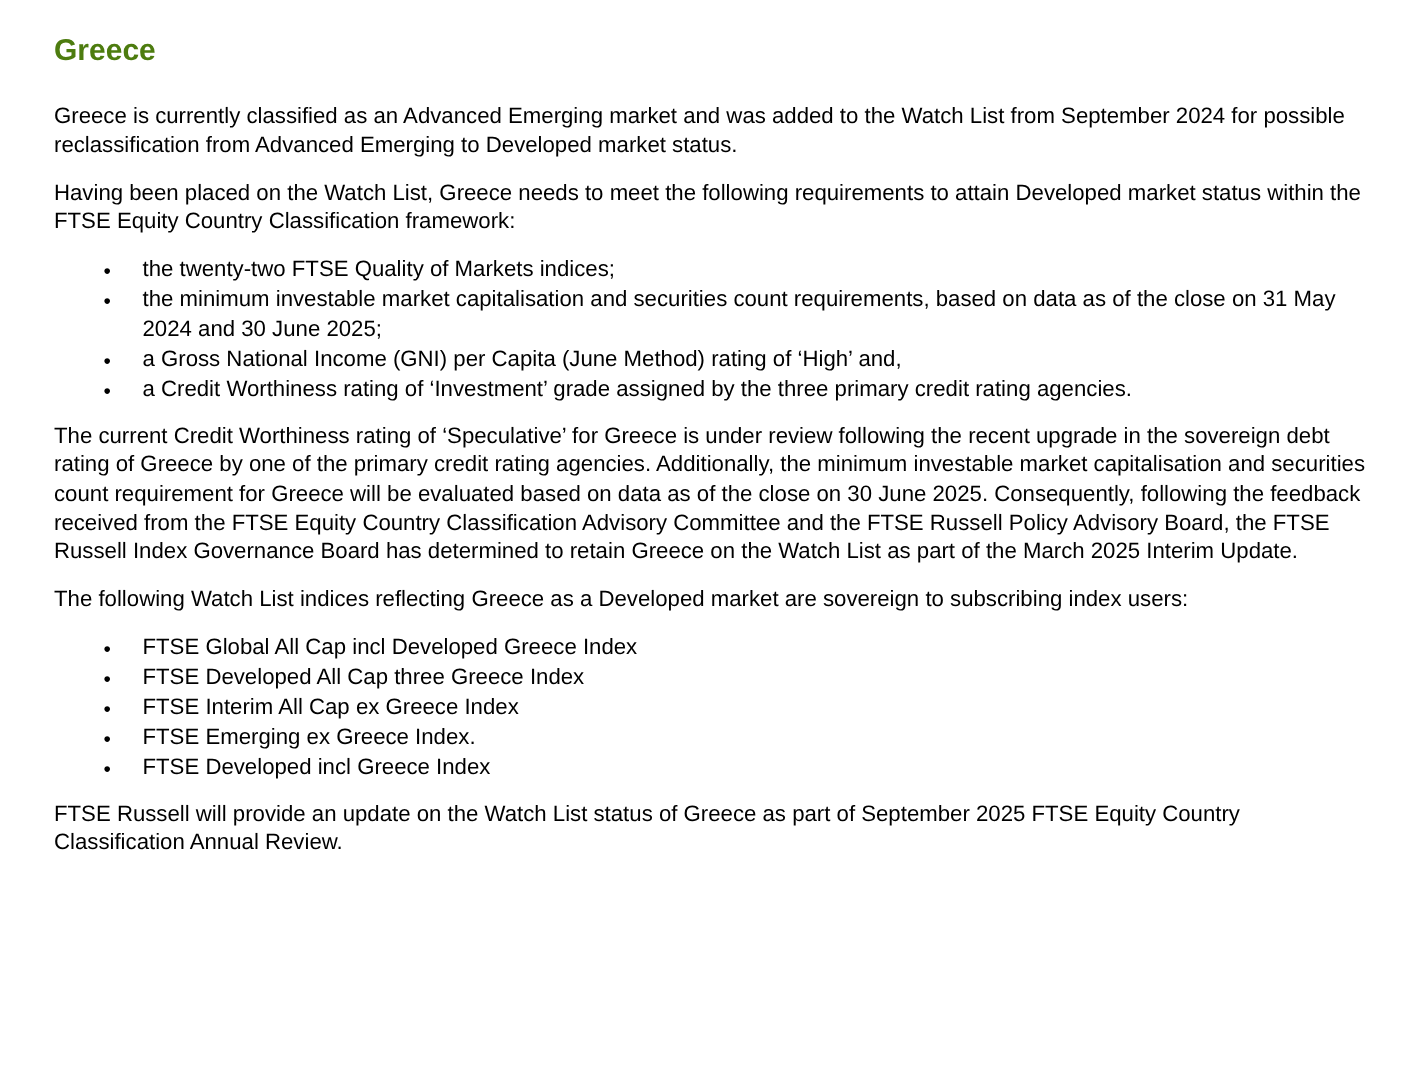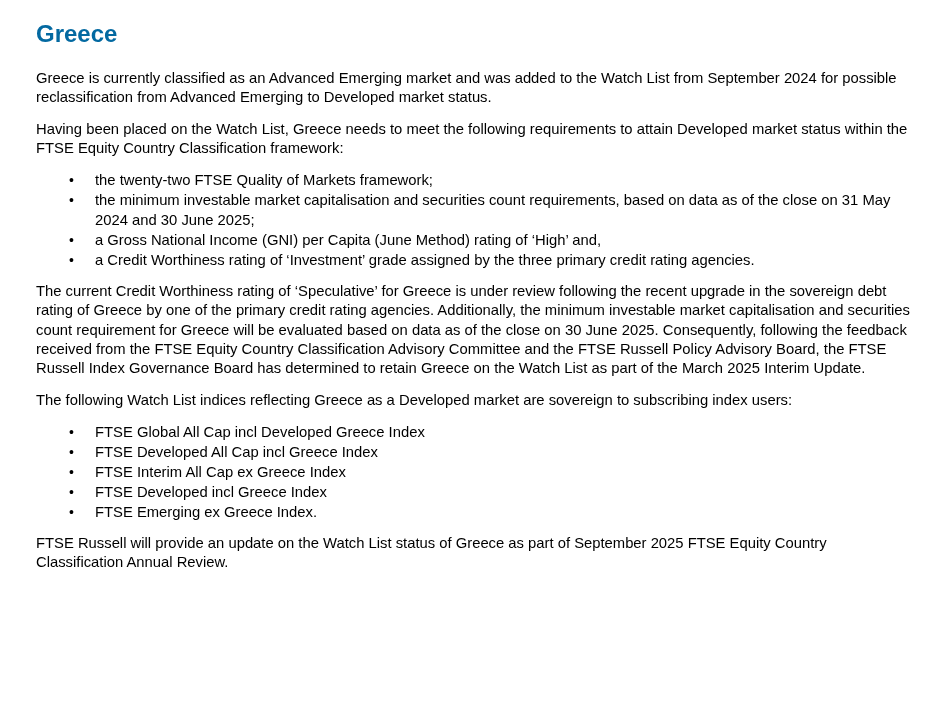--- a/index.html
+++ b/index.html
@@ -15,22 +15,22 @@
     overflow: hidden;
   }
   .page {
     box-sizing: border-box;
     width: 946px;
     padding: 22px 34px 0 36px;
     font-size: 14.8px;
     line-height: 19.3px;
   }
   h1.doc-title {
-    color: #0369a1;
-    font-size: 24px;
+    color: #4d7c0f;
+    font-size: 20px;
     line-height: 24px;
     font-weight: bold;
     margin: 0 0 23px 0;
   }
   p {
     margin: 0 0 12px 0;
   }
   p.bold, .bold {
     font-weight: normal;
   }
@@ -57,34 +57,34 @@
 
 <main class="page">
 
   <h1 class="doc-title">Greece</h1>
 
   <p class="bold">Greece is currently classified as an Advanced Emerging market and was added to the Watch List from September 2024 for possible reclassification from Advanced Emerging to Developed market status.</p>
 
   <p>Having been placed on the Watch List, Greece needs to meet the following requirements to attain Developed market status within the FTSE Equity Country Classification framework:</p>
 
   <ul class="doc-list">
-    <li>the twenty-two FTSE Quality of Markets framework;</li>
+    <li>the twenty-two FTSE Quality of Markets indices;</li>
     <li>the minimum investable market capitalisation and securities count requirements, based on data as of the close on 31 May 2024 and 30 June 2025;</li>
     <li>a Gross National Income (GNI) per Capita (June Method) rating of ‘High’ and,</li>
     <li>a Credit Worthiness rating of ‘Investment’ grade assigned by the three primary credit rating agencies.</li>
   </ul>
 
 
   <p><span>The current Credit Worthiness rating of ‘Speculative’ for Greece is under review following the recent upgrade in the sovereign debt rating of Greece by one of the primary credit rating agencies. Additionally, the minimum investable market capitalisation and securities count requirement for Greece will be evaluated based on data as of the close on 30 June 2025.  Consequently, following the feedback received from the FTSE Equity Country Classification Advisory Committee and the FTSE Russell Policy Advisory Board, the FTSE Russell Index Governance Board has determined to </span><span class="bold">retain Greece on the Watch List as part of the March 2025 Interim Update.</span></p>
 
   <p>The following Watch List indices reflecting Greece as a Developed market are sovereign to subscribing index users:</p>
 
   <ul class="doc-list">
     <li>FTSE Global All Cap incl Developed Greece Index</li>
-    <li>FTSE Developed All Cap incl Greece Index</li>
+    <li>FTSE Developed All Cap three Greece Index</li>
     <li>FTSE Interim All Cap ex Greece Index</li>
+    <li>FTSE Emerging ex Greece Index.</li>
     <li>FTSE Developed incl Greece Index</li>
-    <li>FTSE Emerging ex Greece Index.</li>
   </ul>
 
   <p>FTSE Russell will provide an update on the Watch List status of Greece as part of September 2025 FTSE Equity Country Classification Annual Review.</p>
 
 </main>
 
 </body></html>

